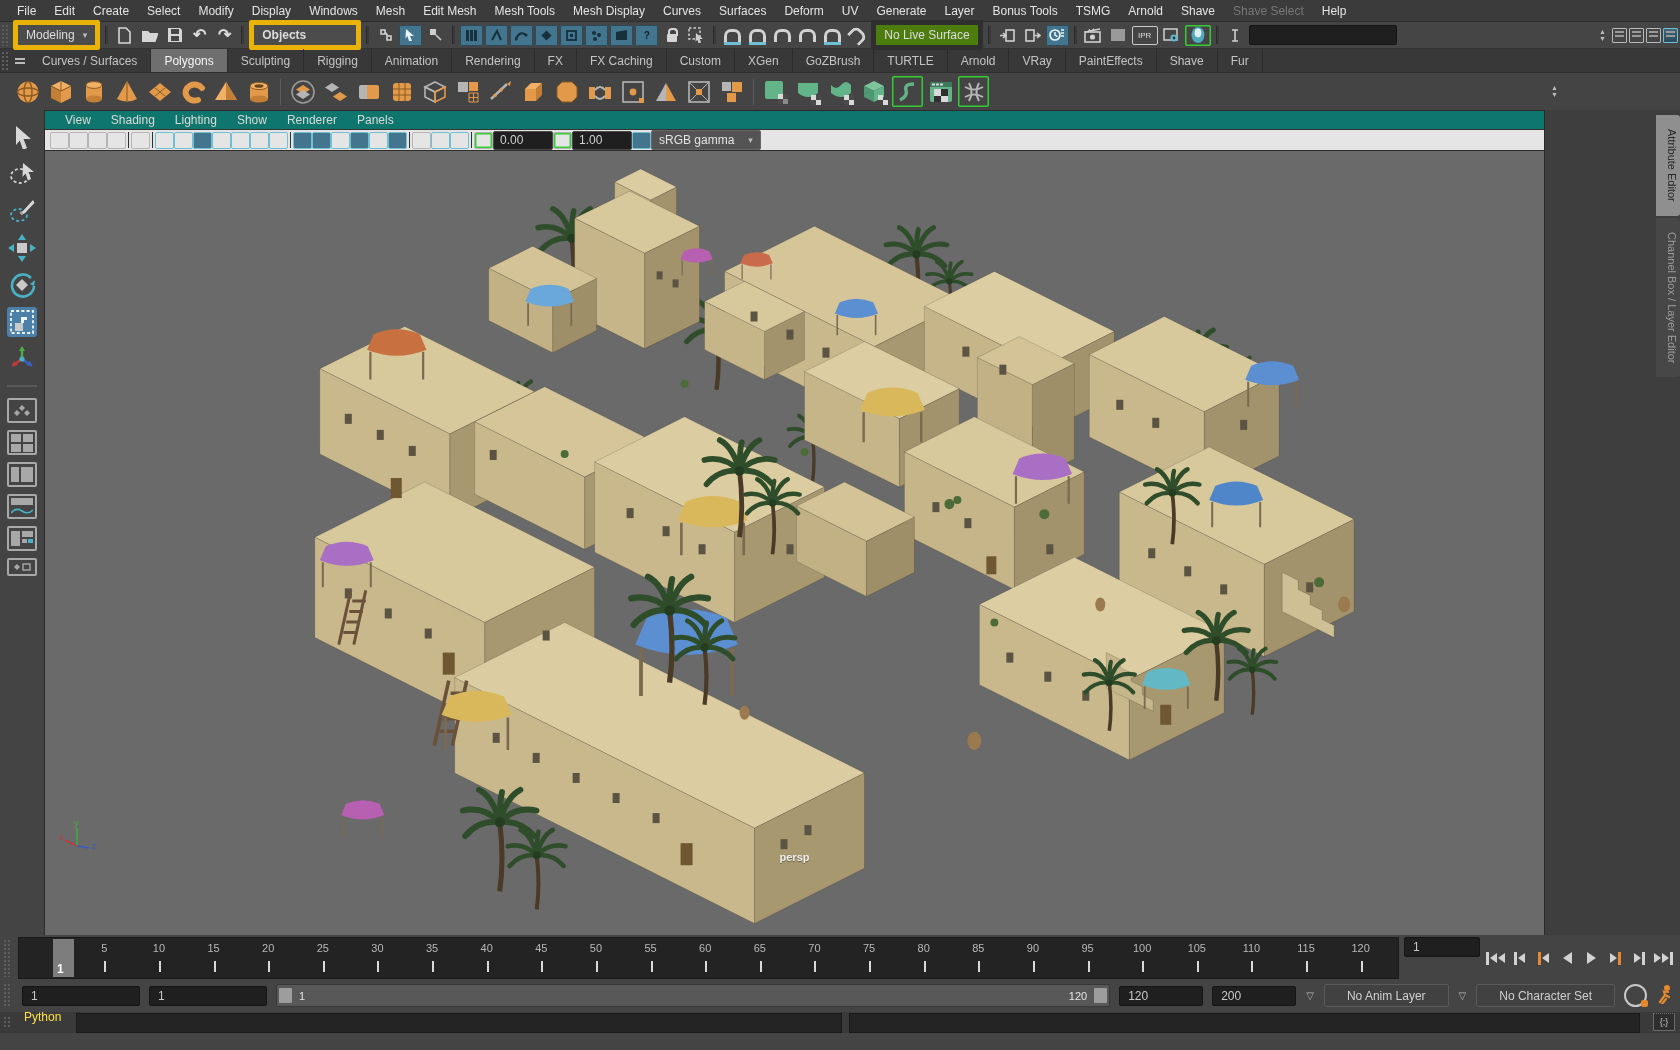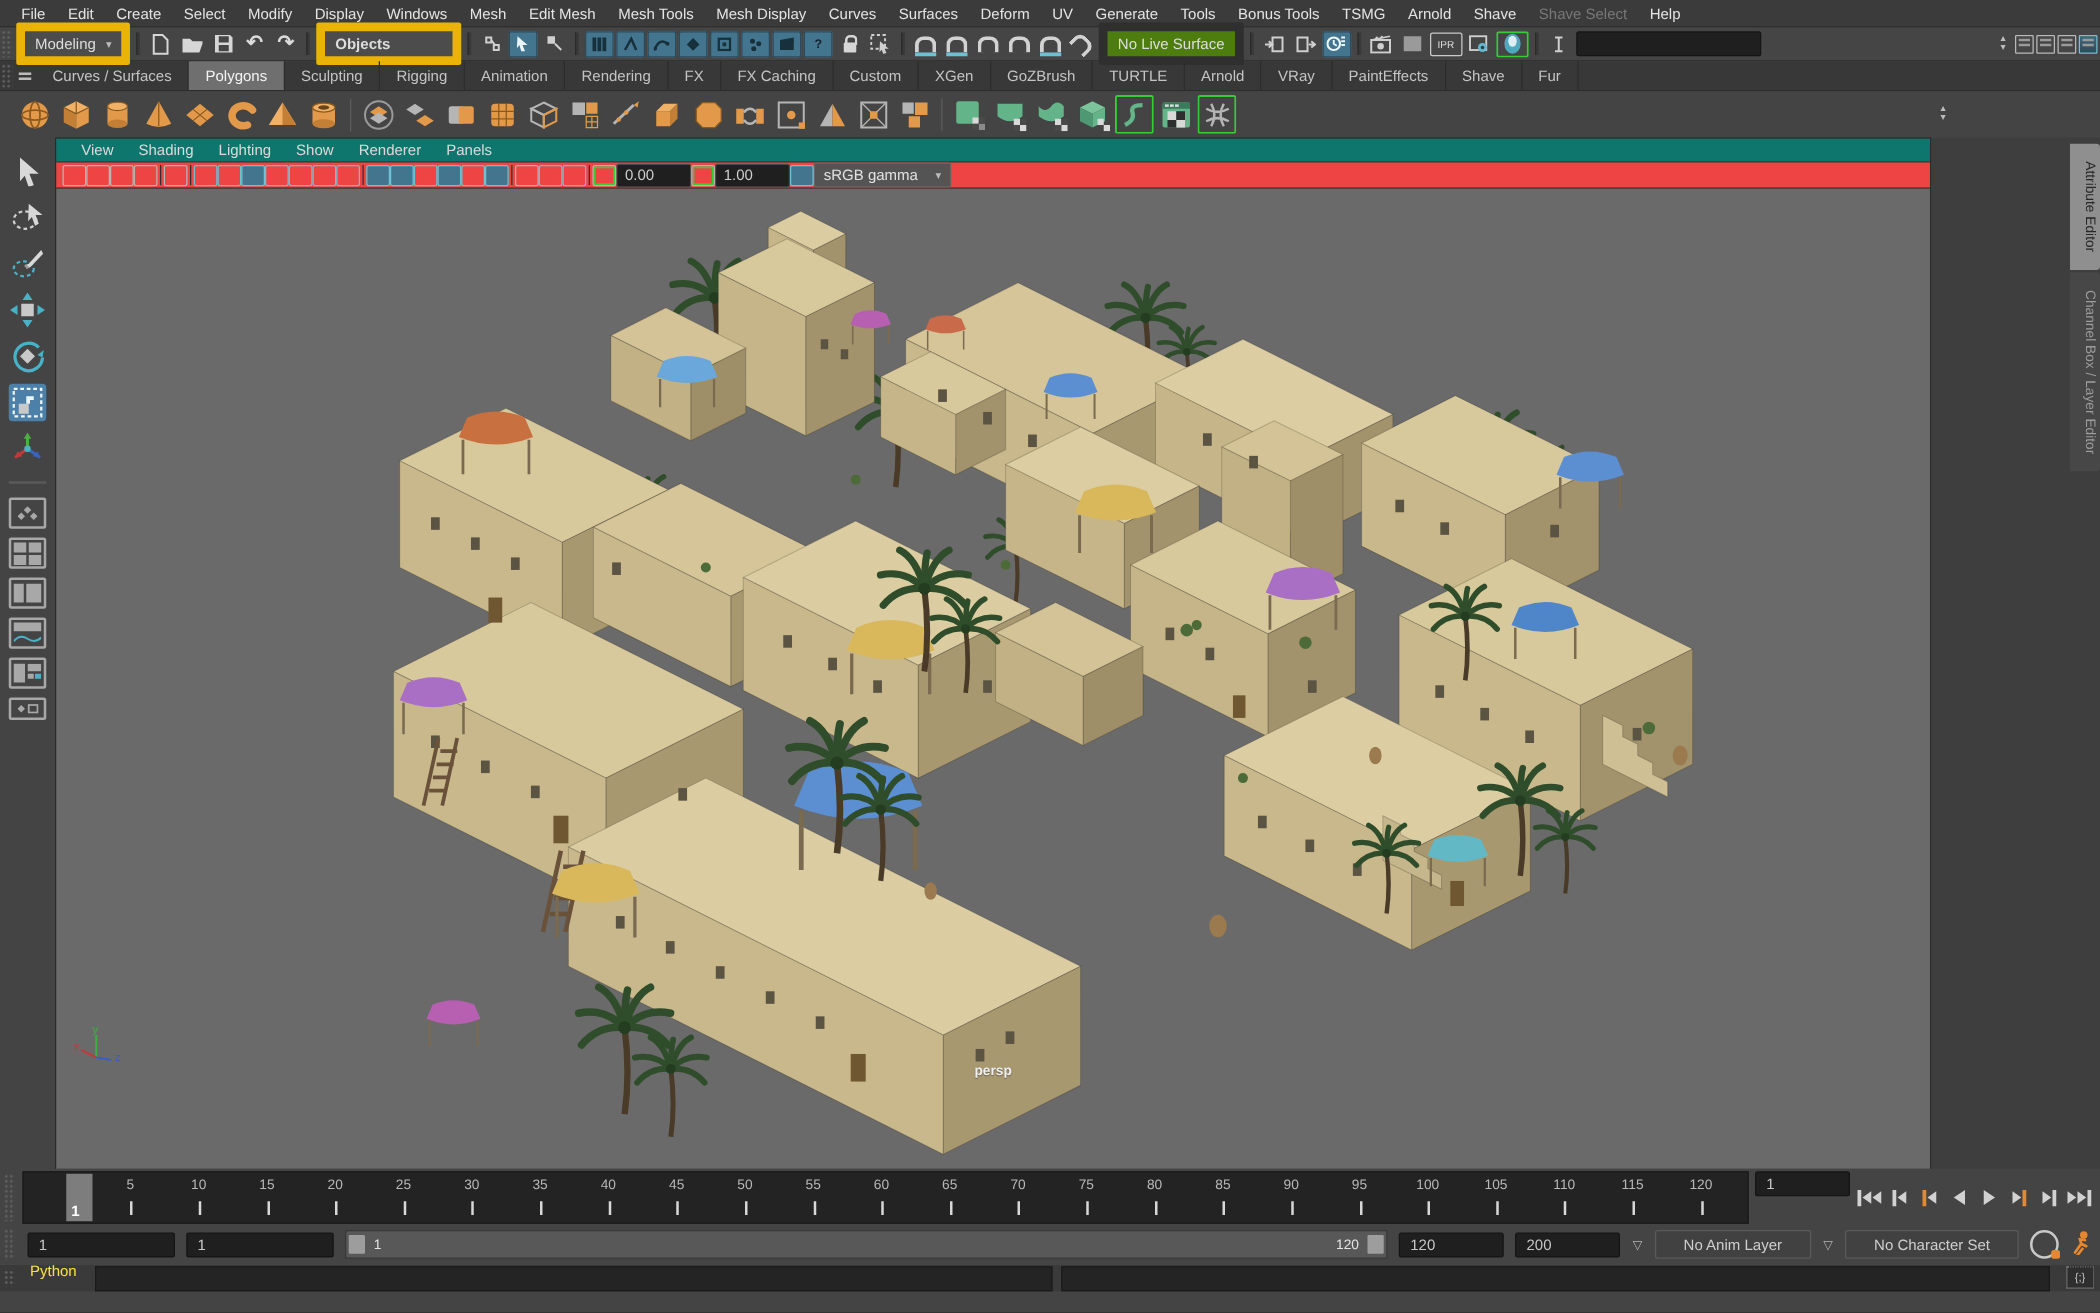--- a/index.html
+++ b/index.html
@@ -20,21 +20,21 @@
   .win-btn.close{width:44px;background:linear-gradient(#d98a7c,#b14a3a);}
   .glyph-bar{width:8px;height:2px;background:#ddd;}
   .glyph-box{width:8px;height:6px;border:1.5px solid #ddd;}
   
   .menubar{height:21px;background:#3b3b3b;border-bottom:1px solid #2d2d2d;display:flex;align-items:center;padding-left:8px;}
   .menu-item{padding:3px 9px;color:#e4e4e4;white-space:nowrap;}
   .menu-item.disabled{color:#787878;}
   
   .statusline{height:26px;background:#454545;border-bottom:1px solid #323232;display:flex;align-items:center;gap:2px;padding-right:2px;}
   .sep{width:2px;height:18px;background:#393939;border-left:1px solid #2a2a2a;margin:0 3px;}
-  .combo{height:20px;background:#4c4c4c;border:7px solid #eab308;border-radius:2px;display:flex;align-items:center;padding:0 8px;color:#ddd;white-space:nowrap;text-align:center;}
+  .combo{height:20px;background:#4c4c4c;border:5px solid #eab308;border-radius:2px;display:flex;align-items:center;padding:0 8px;color:#ddd;white-space:nowrap;text-align:center;}
   .combo .arr{margin-left:8px;color:#bbb;font-size:9px;}
   .sl-btn{min-width:23px;height:21px;display:flex;align-items:center;justify-content:center;border-radius:2px;position:relative;}
   .sl-btn.active{background:#44758e;box-shadow:inset 0 0 0 1px #2c4a5a;}
   .mask-btn{width:23px;height:21px;background:#44758e;box-shadow:inset 0 0 0 1px #2c4a5a;border-radius:2px;display:flex;align-items:center;justify-content:center;color:#12222b;font-size:10px;font-weight:bold;}
   .mini{width:9px;height:9px;}
   .mini.dk{background:#16303c;}
   .mini.diam{background:#16303c;transform:rotate(45deg) scale(.8);}
   .magnet{width:11px;height:10px;border:3px solid #d2d2d2;border-bottom:none;border-radius:7px 7px 0 0;position:relative;}
   .magnet.t::after{content:"";position:absolute;left:-3px;bottom:-3px;width:17px;height:3px;background:#6fc0d4;}
   .lock{width:10px;height:8px;background:#d6d6d6;border-radius:1px;position:relative;margin-top:5px;}
@@ -61,21 +61,21 @@
   .main{display:flex;height:825px;}
   .toolbox{width:44px;background:#444;display:flex;flex-direction:column;align-items:center;padding-top:12px;gap:7px;}
   .tool-btn{width:30px;height:30px;display:flex;align-items:center;justify-content:center;border-radius:3px;}
   .tool-btn.active{background:#4d80a8;}
   .tb-sep{width:30px;height:2px;background:#5a5a5a;margin:4px 0;}
   .layout-btn{width:30px;height:25px;border:2px solid #a8a8a8;border-radius:2px;display:flex;align-items:center;justify-content:center;gap:2px;flex-wrap:wrap;padding:2px;box-sizing:border-box;}
   .layout-btn i{background:#a8a8a8;}
   .viewport{width:1501px;background:#3c3c3c;display:flex;flex-direction:column;border:1px solid #2b2b2b;box-sizing:border-box;}
   .vp-menubar{height:19px;background:#0f766e;display:flex;align-items:center;padding-left:10px;}
   .vp-menu-item{padding:2px 10px;color:#dadada;}
-  .vp-toolbar{height:23px;background:#ef4444;border-top:1px solid #333;border-bottom:1px solid #2c2c2c;display:flex;align-items:center;gap:0;padding-left:5px;}
+  .vp-toolbar{height:23px;background:#e5e5e5;border-top:1px solid #333;border-bottom:1px solid #2c2c2c;display:flex;align-items:center;gap:0;padding-left:5px;}
   .vp-ic{width:17px;height:15px;border:1.5px solid #9fb9bf;border-radius:2px;position:relative;}
   .vp-ic.teal{border-color:#6fc0d4;}
   .vp-ic.grey{border-color:#b5b5b5;}
   .vp-ic.on{background:#44758e;}
   .vp-ic .c{position:absolute;inset:3px;border:1.5px solid inherit;border-color:inherit;border-radius:50%;}
   .vp-sep{width:1px;height:16px;background:#303030;margin:0 2px;}
   .vp-field{width:52px;height:17px;background:#1f1f1f;border:1px solid #4a4a4a;color:#cfcfcf;display:flex;align-items:center;padding-left:6px;border-radius:2px;}
   .vt-combo{height:18px;background:#545454;border:1px solid #666;border-radius:2px;display:flex;align-items:center;gap:14px;padding:0 7px;color:#e2e2e2;}
   .vp-canvas{flex:1;background:#6a6a6a;position:relative;}
   .persp-label{position:absolute;left:50%;bottom:72px;transform:translateX(-50%);color:#efefef;font-size:11px;font-weight:bold;text-shadow:0 1px 1px #00000066;}
@@ -134,21 +134,21 @@
       <span class="menu-item">Windows</span>
       <span class="menu-item">Mesh</span>
       <span class="menu-item">Edit Mesh</span>
       <span class="menu-item">Mesh Tools</span>
       <span class="menu-item">Mesh Display</span>
       <span class="menu-item">Curves</span>
       <span class="menu-item">Surfaces</span>
       <span class="menu-item">Deform</span>
       <span class="menu-item">UV</span>
       <span class="menu-item">Generate</span>
-      <span class="menu-item">Tools</span>
+      <span class="menu-item">Layer</span>
       <span class="menu-item">Bonus Tools</span>
       <span class="menu-item">TSMG</span>
       <span class="menu-item">Arnold</span>
       <span class="menu-item">Shave</span>
       <span class="menu-item disabled">Shave Select</span>
       <span class="menu-item">Help</span>
     </div>
 
   <div class="statusline">
     <div class="grip"></div>

